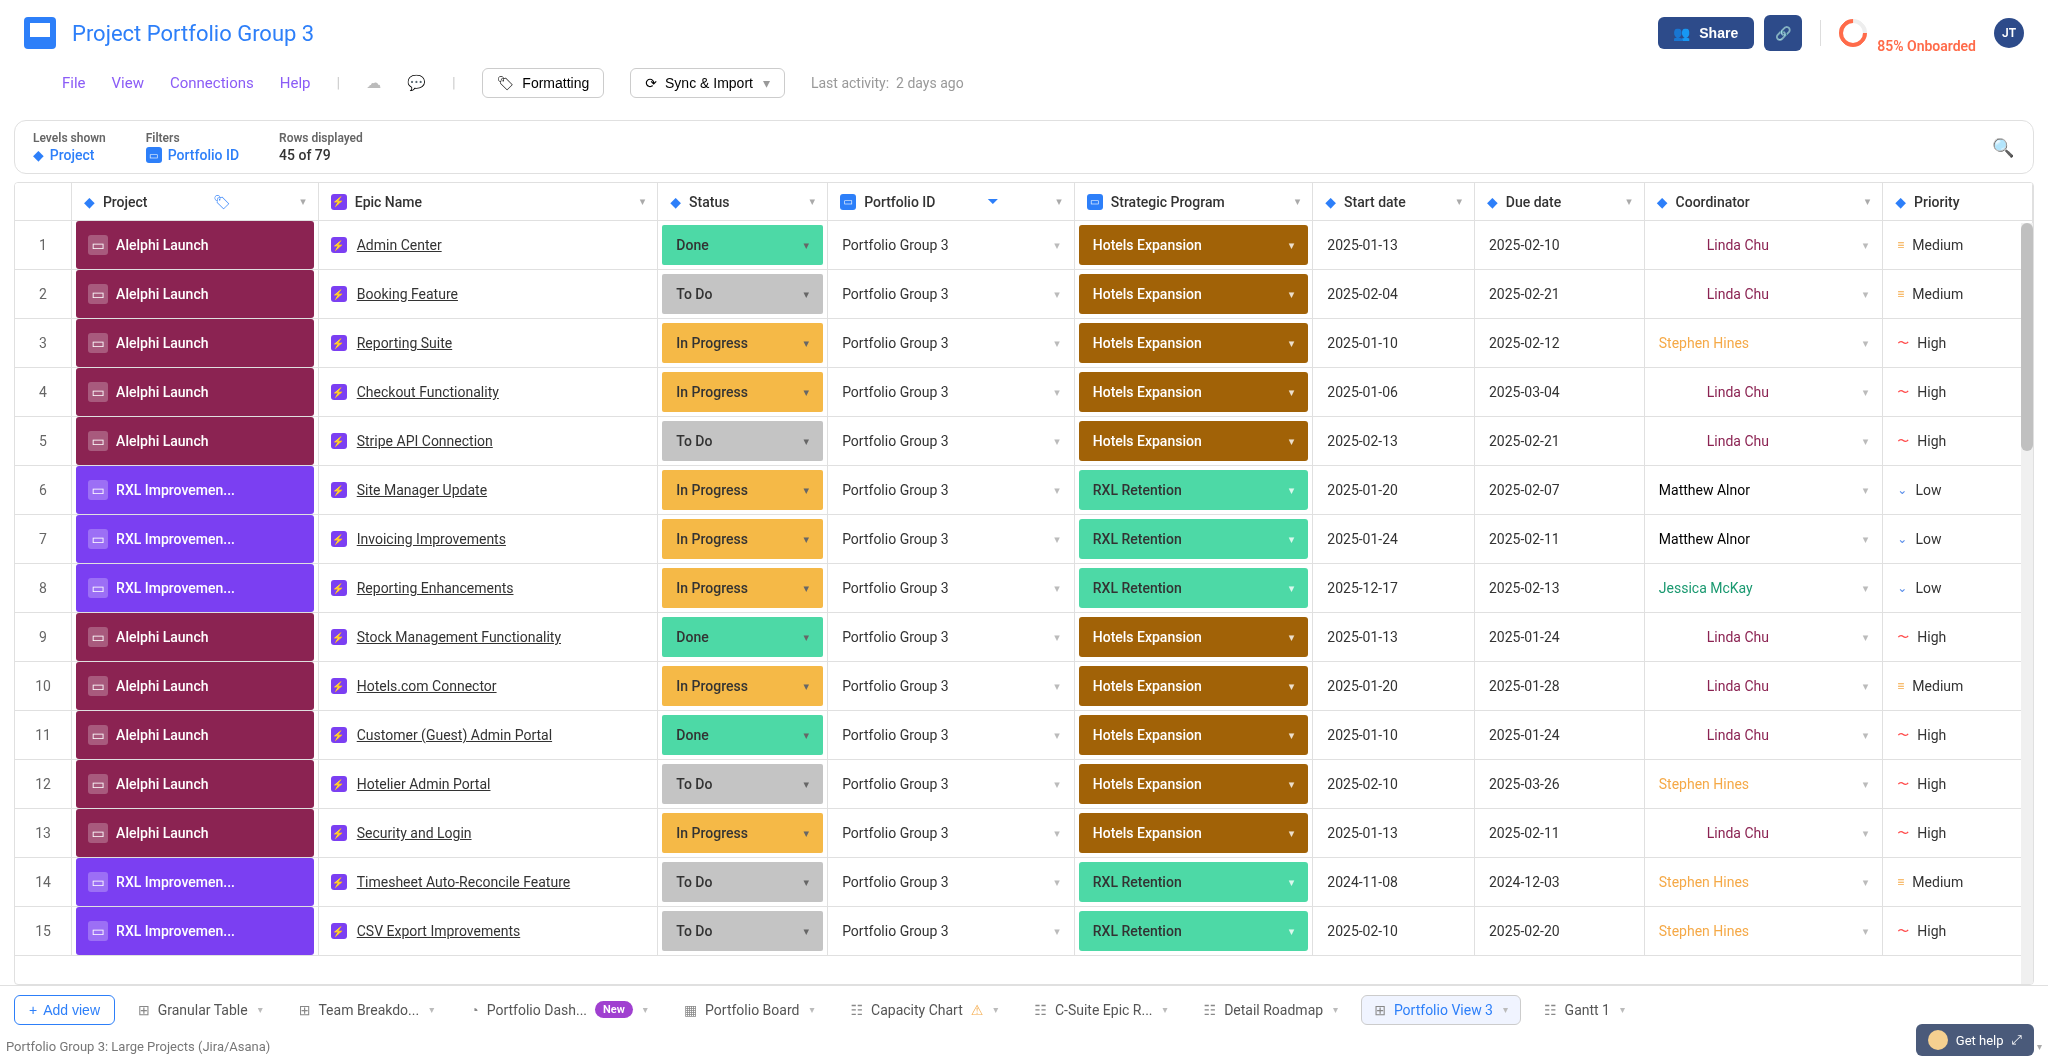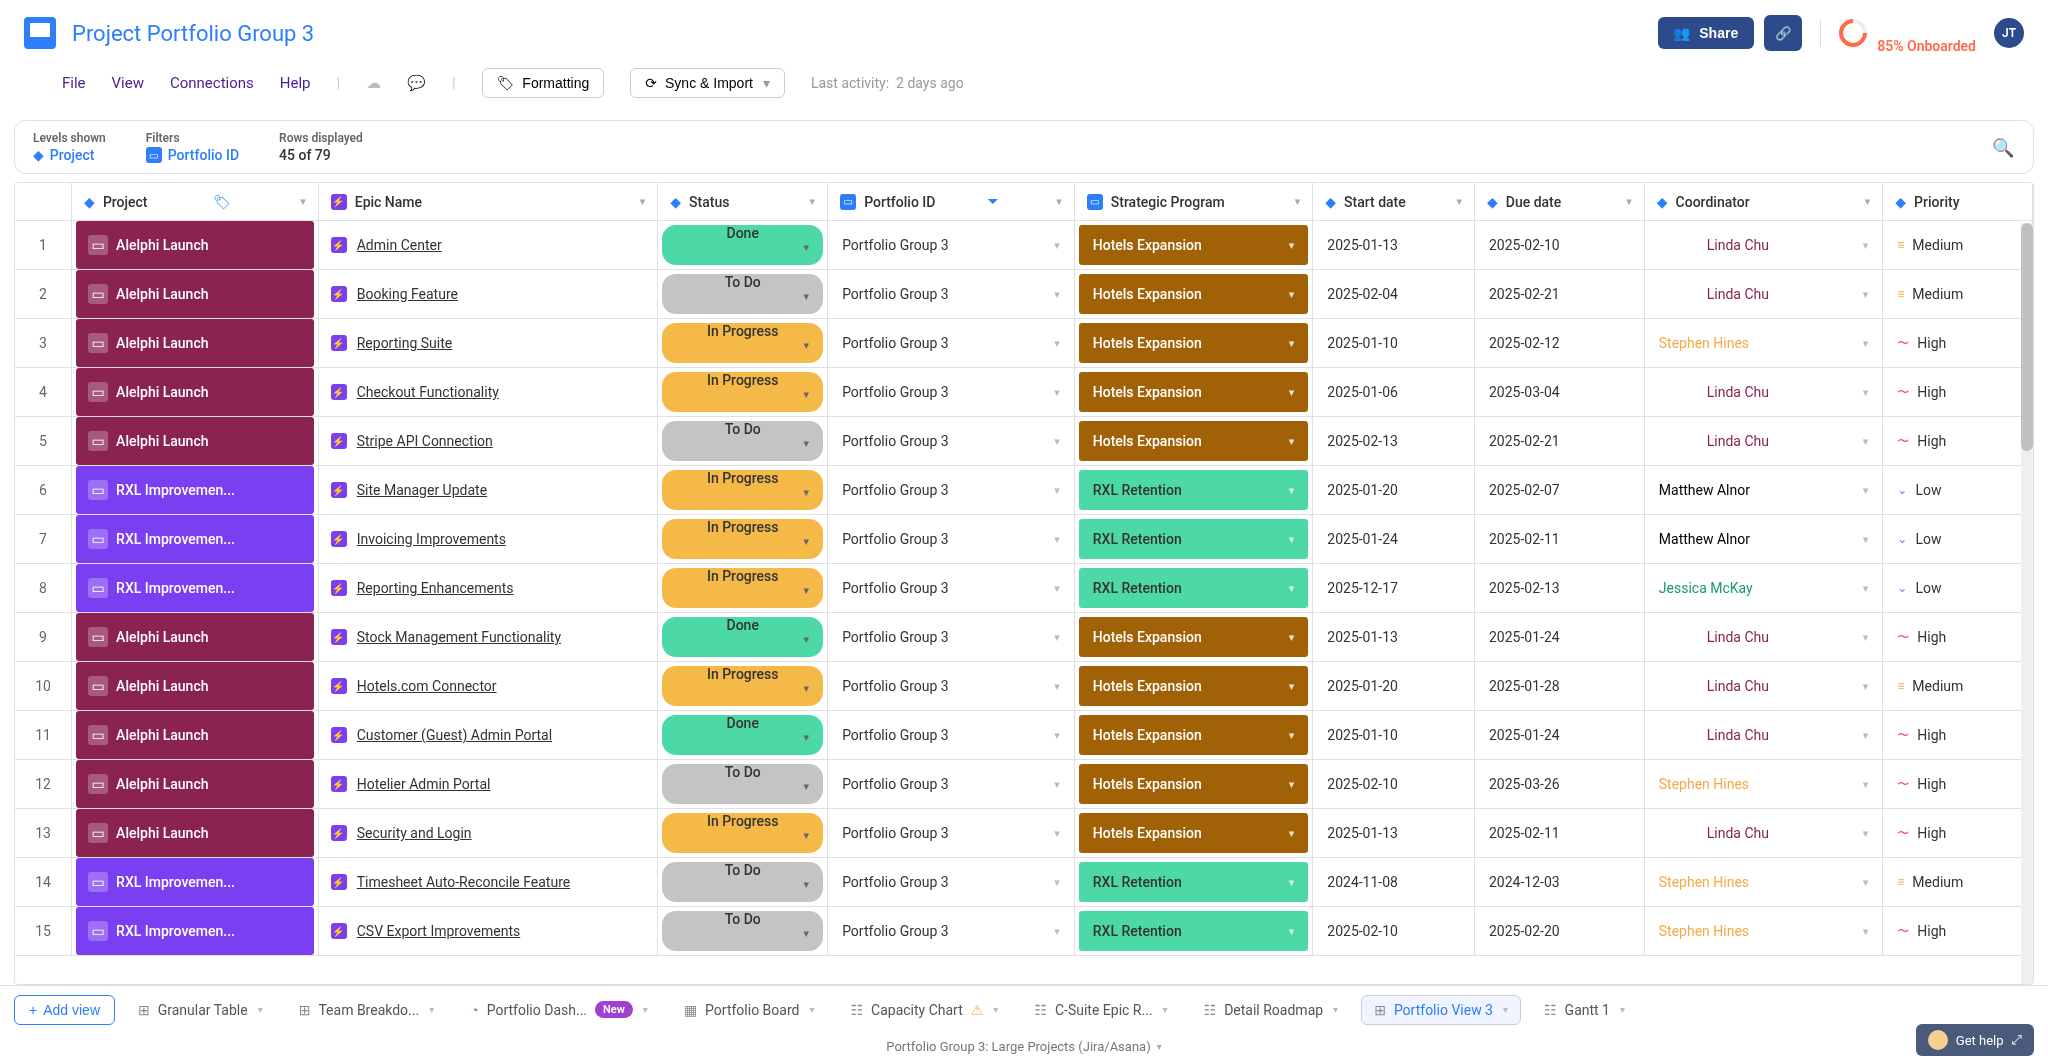--- a/index.html
+++ b/index.html
@@ -14,21 +14,21 @@
 .header-spacer { flex: 1; }
 .share-btn { background: #2d4b8a; color: #fff; border: none; border-radius: 6px; padding: 8px 16px; font-size: 14px; font-weight: 600; display: flex; align-items: center; gap: 8px; cursor: pointer; }
 .link-btn { background: #2d4b8a; color: #fff; border: none; border-radius: 6px; width: 38px; height: 36px; display: flex; align-items: center; justify-content: center; margin-left: 10px; cursor: pointer; }
 .divider-v { width: 1px; height: 26px; background: #ddd; margin: 0 18px; }
 .onboard-ring { width: 28px; height: 28px; border-radius: 50%; border: 4px solid #ff6b4a; border-top-color: #eee; transform: rotate(45deg); margin-right: 10px; }
 .onboard-text { color: #ff6b4a; font-weight: 600; font-size: 14px; margin-top: 26px; }
 .avatar { width: 30px; height: 30px; border-radius: 50%; background: #2d4b8a; color: #fff; display: flex; align-items: center; justify-content: center; font-size: 12px; font-weight: 600; margin-left: 18px; }
 
 
 .menu-bar { display: flex; align-items: center; padding: 6px 24px 14px 62px; gap: 26px; font-size: 15px; }
-.menu-item { cursor: pointer; color: #4c1d95; }
+.menu-item { cursor: pointer; color: #8b5cf6; }
 .menu-sep { color: #ccc; }
 .cloud-icon { color: #bbb; }
 .chat-icon { color: #bbb; }
 .pill-btn { border: 1px solid #ccc; border-radius: 6px; padding: 6px 14px; display: flex; align-items: center; gap: 8px; cursor: pointer; font-size: 14px; background: #fff; }
 .pill-caret::after { content: '▾'; color: #999; margin-left: 2px; }
 .last-activity { color: #999; font-size: 14px; }
 
 
 .filter-bar { margin: 8px 14px; border: 1px solid #e0e0e0; border-radius: 12px; padding: 10px 18px; display: flex; align-items: center; background: #fff; }
 .filter-block { margin-right: 40px; }
@@ -48,21 +48,21 @@
 .icon-diamond { color: #2d7ff9; }
 .icon-purple { background: #7b3ff2; color: #fff; width: 16px; height: 16px; border-radius: 3px; display: inline-flex; align-items: center; justify-content: center; font-size: 10px; }
 .icon-blue-sq { background: #2d7ff9; color: #fff; width: 16px; height: 16px; border-radius: 3px; display: inline-flex; align-items: center; justify-content: center; font-size: 10px; }
 .row-num { width: 50px; text-align: center; color: #666; }
 .project-pill { display: flex; align-items: center; gap: 8px; padding: 0 12px; height: 100%; color: #fff; font-weight: 500; margin: 0 4px; border-radius: 3px; overflow: hidden; text-overflow: ellipsis; }
 .proj-alelphi { background: #8b2352; }
 .proj-rxl { background: #7b3ff2; }
 .proj-icon { width: 20px; height: 20px; background: rgba(255,255,255,0.25); border-radius: 3px; display: inline-flex; align-items: center; justify-content: center; flex-shrink: 0; }
 .epic-cell { display: flex; align-items: center; gap: 10px; padding: 0 12px; }
 .epic-link { text-decoration: underline; color: #333; }
-.status-pill { margin: 4px; height: 40px; border-radius: 14px; display: flex; align-items: center; padding: 0 14px; color: #333; font-weight: 500; position: relative; flex-direction: column; }
+.status-pill { margin: 4px; height: 40px; border-radius: 2px; display: flex; align-items: center; padding: 0 14px; color: #333; font-weight: 500; position: relative; }
 .status-pill .caret { margin-left: auto; color: #666; font-size: 11px; }
 .status-done { background: #4dd9a6; }
 .status-todo { background: #c4c4c4; }
 .status-progress { background: #f5b947; }
 .plain-cell { padding: 0 14px; display: flex; align-items: center; height: 100%; position: relative; }
 .plain-cell .caret { margin-left: auto; color: #bbb; font-size: 11px; }
 .program-pill { margin: 4px; height: 40px; border-radius: 3px; display: flex; align-items: center; padding: 0 14px; color: #fff; font-weight: 500; position: relative; }
 .program-pill .caret { margin-left: auto; color: rgba(255,255,255,0.8); font-size: 11px; }
 .prog-hotels { background: #a16207; text-align: right; }
 .prog-rxl { background: #4dd9a6; color: #333; }
@@ -84,21 +84,21 @@
 .bottom-bar { display: flex; align-items: center; padding: 8px 14px; gap: 10px; border-top: 1px solid #e0e0e0; background: #fff; }
 .add-view-btn { border: 1px solid #2d7ff9; color: #2d7ff9; background: #fff; border-radius: 6px; padding: 6px 14px; font-size: 14px; cursor: pointer; display: flex; align-items: center; gap: 6px; }
 .view-tab { border: 1px solid transparent; border-radius: 6px; padding: 6px 12px; font-size: 14px; cursor: pointer; display: flex; align-items: center; gap: 8px; color: #555; white-space: nowrap; }
 .view-tab.active { border-color: #ccc; color: #2d7ff9; background: #f0f4ff; }
 .view-tab .caret-sm { color: #bbb; font-size: 10px; margin-left: 2px; }
 .new-badge { background: #a040d0; color: #fff; border-radius: 10px; padding: 2px 8px; font-size: 11px; font-weight: 600; }
 .beta-ic { color: #f5a947; }
 .tab-ic { color: #888; font-size: 14px; }
 
 
-.footer { display: flex; align-items: center; justify-content: center; padding: 6px; font-size: 13px; color: #777; position: relative; background: #fff; }
+.footer { display: flex; align-items: center; justify-content: space-between; padding: 6px; font-size: 13px; color: #777; position: relative; background: #fff; }
 .footer .caret { margin-left: 6px; color: #aaa; font-size: 10px; }
 .help-btn { position: absolute; right: 14px; bottom: 4px; background: #4a5a7a; color: #fff; border-radius: 6px; padding: 6px 12px; display: flex; align-items: center; gap: 8px; font-size: 13px; cursor: pointer; }
 .help-avatar { width: 20px; height: 20px; border-radius: 50%; background: #f5d090; }
 
 
 .c-num { width: 56px; }
 .c-proj { width: 244px; }
 .c-epic { width: 336px; }
 .c-status { width: 168px; }
 .c-port { width: 244px; }

